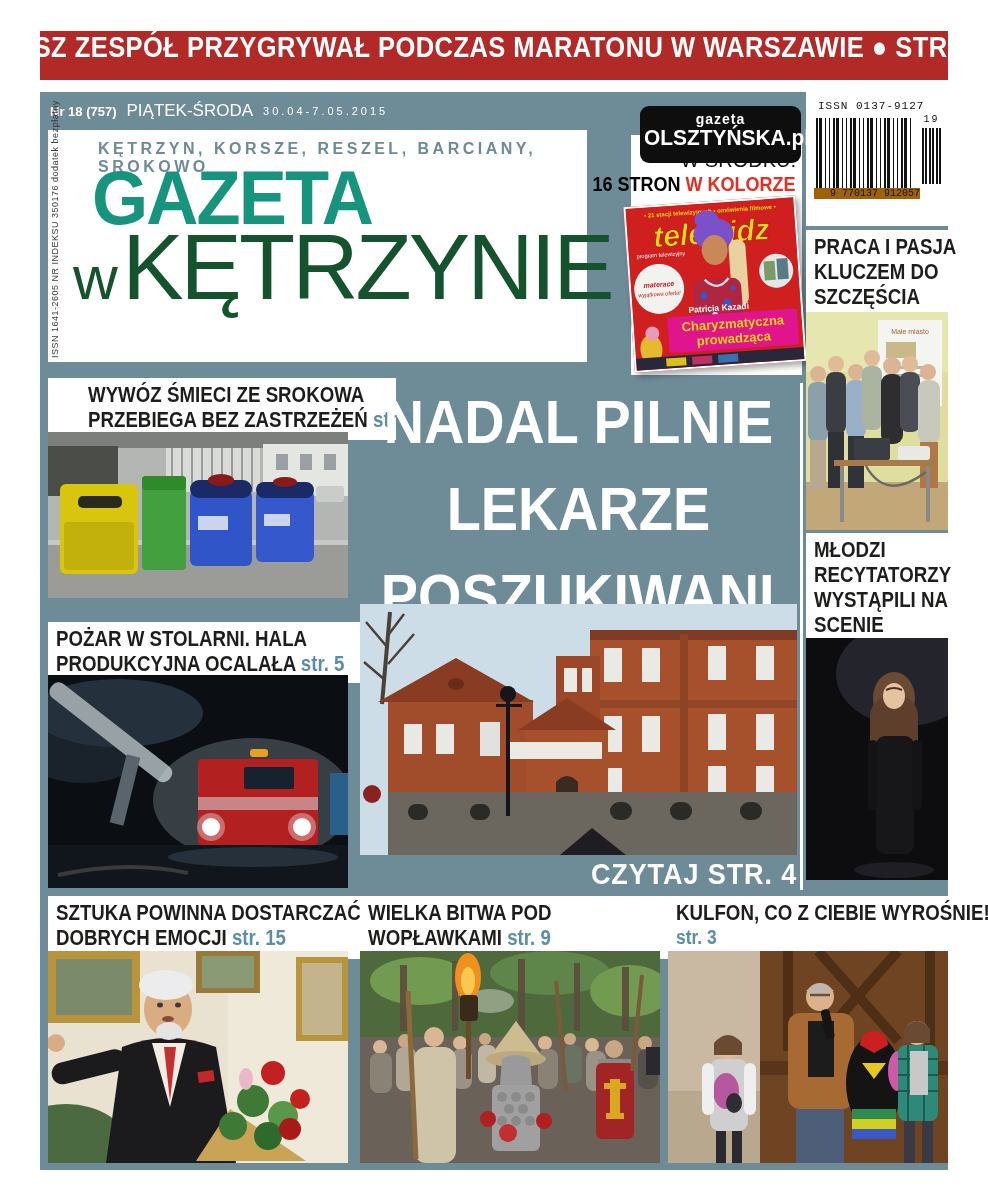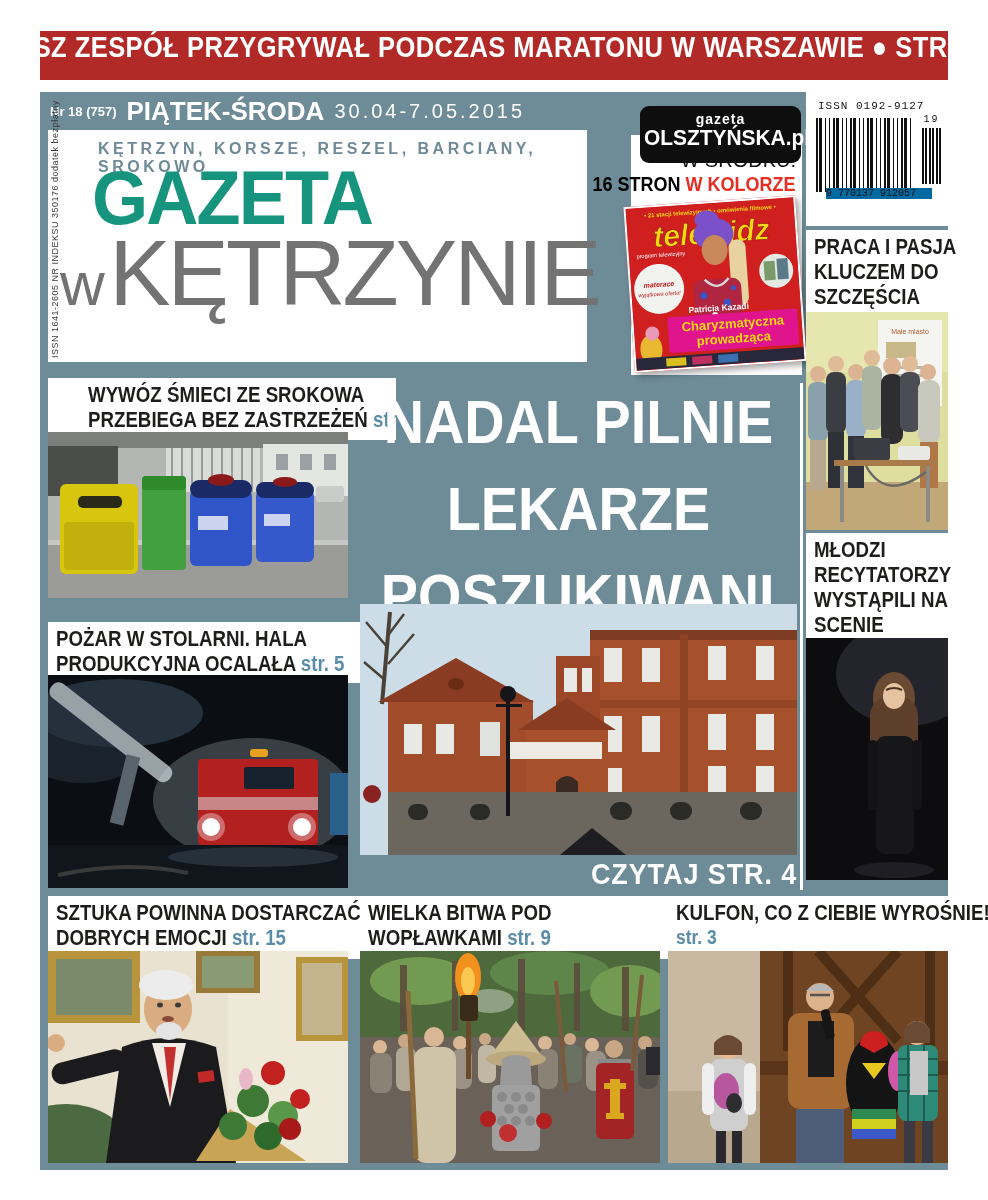--- a/index.html
+++ b/index.html
@@ -16,49 +16,49 @@
   #panel{position:absolute;left:40px;top:92px;width:908px;height:1078px;background:#6e8b98;}
 
   .cond{display:inline-block;white-space:nowrap;transform:scaleX(.87);transform-origin:0 50%;}
   .box{position:absolute;background:#fff;}
   .photo{position:absolute;overflow:hidden;background:#444;}
   .photo svg{display:block;width:100%;height:100%;}
 
   
   #issue-meta{position:absolute;left:10px;top:0;height:38px;display:flex;align-items:center;gap:10px;color:#ffffff;}
   #issue-no{font-size:13px;font-weight:700;}
-  #day-range{font-size:26px;font-weight:700;}
-  #date-range{font-size:20px;font-weight:400;letter-spacing:3px;}
+  #day-range{font-size:17px;font-weight:400;}
+  #date-range{font-size:11px;font-weight:400;letter-spacing:3px;}
 
   
   #brand-box{position:absolute;left:600px;top:14px;width:161px;height:57px;background:#0e0e0e;
              border-radius:9px;z-index:6;text-align:center;color:#fff;}
   #brand-top{display:block;font-size:14px;font-weight:700;letter-spacing:1px;margin-top:6px;line-height:14px;}
   #brand-bottom{display:block;font-size:22px;font-weight:800;letter-spacing:0;line-height:24px;transform:scaleX(.95);}
 
   
   #barcode-box{left:766px;top:0;width:142px;height:134px;}
   #issn-label{position:absolute;left:12px;top:8px;font-family:"Liberation Mono",monospace;font-size:11px;letter-spacing:1px;color:#111;}
   #barcode-big{position:absolute;left:10px;top:26px;width:98px;height:74px;
     background:repeating-linear-gradient(90deg,#111 0 2px,#fff 2px 3px,#111 3px 6px,#fff 6px 9px,#111 9px 10px,#fff 10px 13px,#111 13px 14px,#fff 14px 17px);}
-  #barcode-digits{position:absolute;left:20px;top:96px;width:106px;text-align:left;background:#0369a1;
+  #barcode-digits{position:absolute;left:8px;top:96px;width:106px;text-align:right;background:#a16207;
     font-family:"Liberation Mono",monospace;font-size:10px;color:#111;}
   #barcode-small{position:absolute;left:116px;top:36px;width:19px;height:56px;
     background:repeating-linear-gradient(90deg,#111 0 2px,#fff 2px 3px,#111 3px 5px,#fff 5px 7px);}
   #barcode-issue{position:absolute;left:116px;top:22px;width:19px;text-align:center;
     font-family:"Liberation Mono",monospace;font-size:10px;color:#111;letter-spacing:2px;}
 
   
   #logo-box{left:8px;top:38px;width:539px;height:232px;}
   #region-line{position:absolute;left:50px;top:10px;font-size:16px;font-weight:700;letter-spacing:3.5px;color:#6d8a96;}
   #edge-text{position:absolute;left:2px;top:6px;height:222px;writing-mode:vertical-rl;transform:rotate(180deg);
     font-size:9px;color:#3a3a3a;letter-spacing:.5px;white-space:nowrap;}
   #logo-line1{position:absolute;left:44px;top:30px;font-size:76px;font-weight:800;color:#17947e;
     letter-spacing:-2px;line-height:76px;transform:scaleX(.95);transform-origin:0 0;}
-  #logo-line2{position:absolute;left:12px;top:104px;color:#737373;line-height:78px;white-space:nowrap;}
+  #logo-line2{position:absolute;left:25px;top:104px;color:#14532d;line-height:66px;white-space:nowrap;}
   #logo-w{font-size:62px;font-weight:400;}
   #logo-city{font-size:92px;font-weight:400;letter-spacing:-3px;}
 
   
   #insert-box{left:591px;top:43px;width:171px;height:240px;}
   #insert-l1{position:absolute;right:6px;top:14px;font-size:20px;font-weight:400;color:#111;}
   #insert-l2{position:absolute;right:6px;top:38px;font-size:20px;font-weight:800;white-space:nowrap;
     transform:scaleX(.9);transform-origin:100% 50%;}
   #insert-l2 .red{color:#e62e25;}
   #tv-cover{position:absolute;left:-2px;top:66px;width:168px;height:162px;transform:rotate(-4deg);
@@ -115,21 +115,21 @@
       <span id="day-range">PIĄTEK-ŚRODA</span>
       <span id="date-range">30.04-7.05.2015</span>
     </div>
 
     <div id="brand-box">
       <span id="brand-top">gazeta</span>
       <span id="brand-bottom">OLSZTYŃSKA.pl</span>
     </div>
 
     <div id="barcode-box" class="box">
-      <span id="issn-label">ISSN 0192-9127</span>
+      <span id="issn-label">ISSN 0137-9127</span>
       <div id="barcode-big"></div>
       <span id="barcode-digits">9 770137 912057</span>
       <span id="barcode-issue">19</span>
       <div id="barcode-small"></div>
     </div>
 
     <div id="logo-box" class="box">
       <span id="edge-text">ISSN 1641-2605    NR INDEKSU 350176    dodatek bezpłatny</span>
       <span id="region-line">KĘTRZYN, KORSZE, RESZEL, BARCIANY, SROKOWO</span>
       <span id="logo-line1">GAZETA</span>

